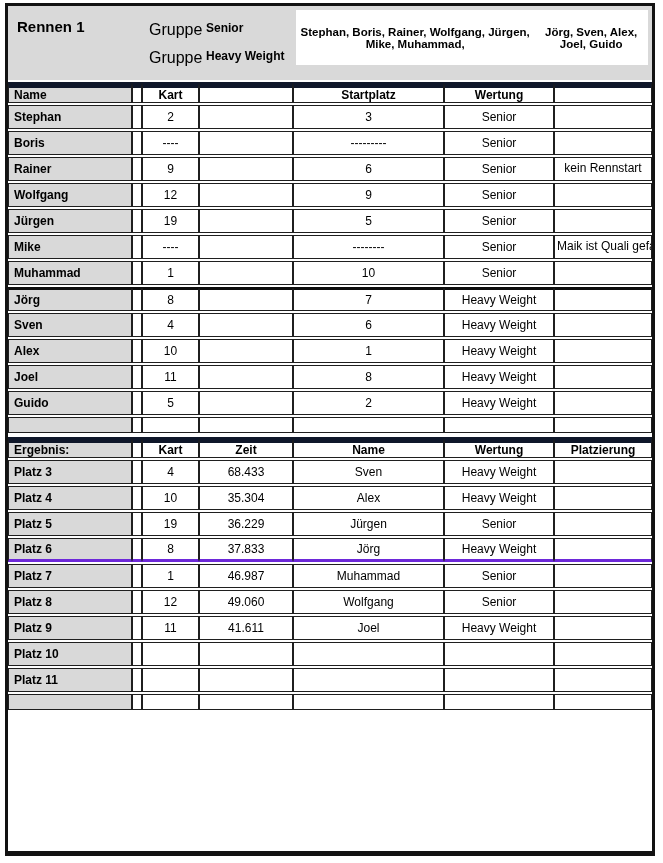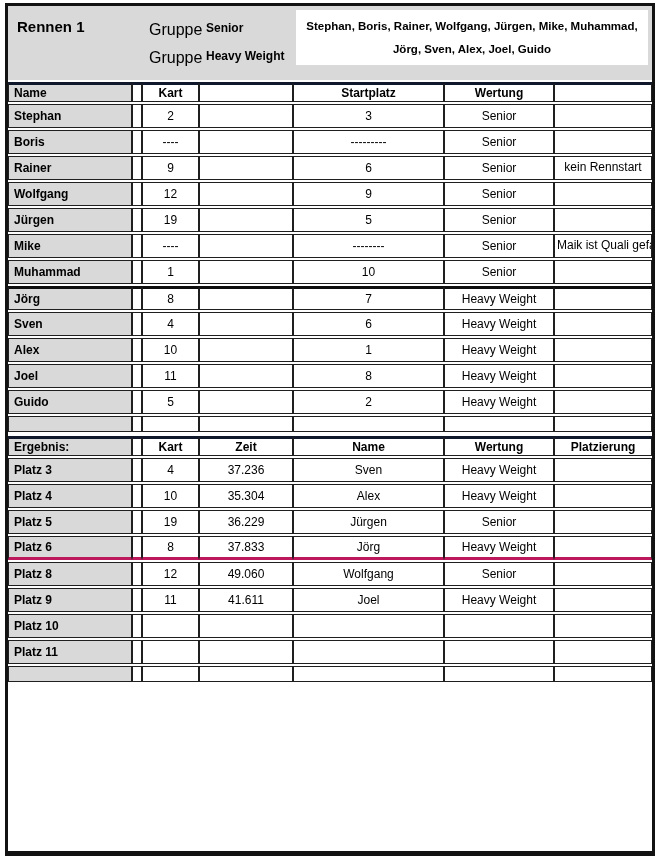--- a/index.html
+++ b/index.html
@@ -19,41 +19,41 @@
   }
   
   .top-header { position: relative; height: 74px; background: #d9d9d9; }
   .race-title { position: absolute; left: 9px; top: 12px; font-size: 15px; font-weight: bold; text-align: center; }
   .grp-label  { position: absolute; left: 141px; font-size: 16px; }
   .grp-value  { position: absolute; left: 198px; font-size: 12px; font-weight: bold; }
   .grp-row1 { top: 15px; }
   .grp-row2 { top: 43px; }
   .names-box {
     position: absolute; left: 288px; top: 4px; width: 352px; height: 55px;
-    background: #fff; display: flex; flex-direction: column;
+    background: #fff; display: flex; 
     align-items: center; justify-content: space-evenly;
     font-weight: bold; font-size: 11.5px; text-align: center;
   }
   
   table.grid {
     width: 644px; table-layout: fixed;
     border-collapse: separate; border-spacing: 0 2px;
   }
   table.grid td, table.grid th {
     border: 1px solid #1f1f1f;
     height: 24px; padding: 0 2px;
     font-size: 12px; font-weight: normal;
     text-align: center; vertical-align: middle;
     background: #fff; overflow: hidden; white-space: nowrap;
   }
-  table.grid th { font-weight: bold; border-top: 3px solid #0f172a; height: 20px; }
+  table.grid th { font-weight: bold; border-top: 6px solid #0f172a; height: 20px; }
   .namec { background: #d9d9d9 !important; text-align: left !important; padding-left: 5px !important; font-weight: bold !important; }
   td.note { font-size: 9.5px; line-height: 1.1; white-space: normal; }
   tr.sep-top td { border-top: 3px solid #0e0e0e; }
-  tr.sep-bottom td { border-bottom: 3px solid #be185d; }
+  tr.sep-bottom td { border-bottom: 3px solid #6d28d9; }
   tr.trailing td { height: 16px; }
 </style>
 </head>
 <body>
 
 <div class="sheet">
 
   <div class="top-header">
     <span class="race-title">Rennen 1</span>
     <span class="grp-label grp-row1">Gruppe</span>
@@ -227,21 +227,21 @@
         <th>Name</th>
         <th>Wertung</th>
         <th>Platzierung</th>
       </tr>
     </thead>
     <tbody id="result-tbody">
         <tr>
     <td class="namec">Platz 3</td>
     <td></td>
     <td>4</td>
-    <td>37.236</td>
+    <td>68.433</td>
     <td>Sven</td>
     <td>Heavy Weight</td>
     <td></td>
   </tr>
         <tr>
     <td class="namec">Platz 4</td>
     <td></td>
     <td>10</td>
     <td>35.304</td>
     <td>Alex</td>
@@ -260,20 +260,29 @@
         <tr class="sep-bottom">
     <td class="namec">Platz 6</td>
     <td></td>
     <td>8</td>
     <td>37.833</td>
     <td>Jörg</td>
     <td>Heavy Weight</td>
     <td></td>
   </tr>
         <tr>
+    <td class="namec">Platz 7</td>
+    <td></td>
+    <td>1</td>
+    <td>46.987</td>
+    <td>Muhammad</td>
+    <td>Senior</td>
+    <td></td>
+  </tr>
+        <tr>
     <td class="namec">Platz 8</td>
     <td></td>
     <td>12</td>
     <td>49.060</td>
     <td>Wolfgang</td>
     <td>Senior</td>
     <td></td>
   </tr>
         <tr>
     <td class="namec">Platz 9</td>

